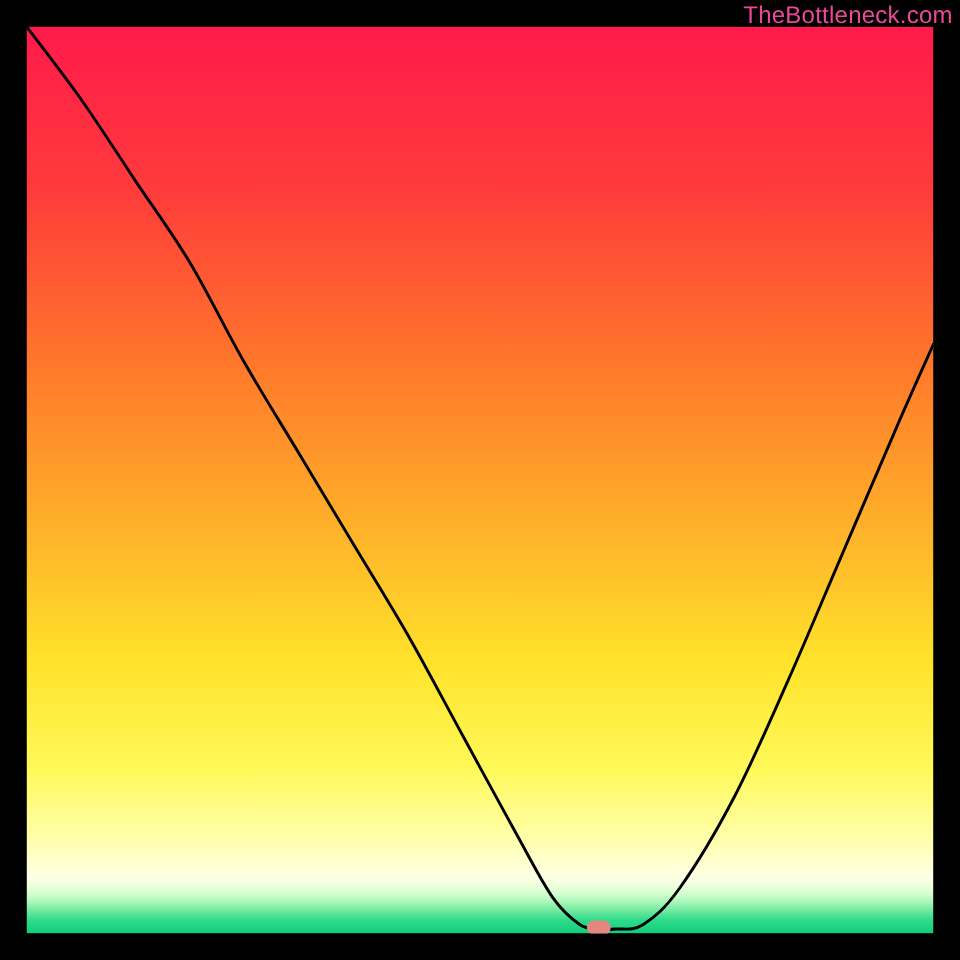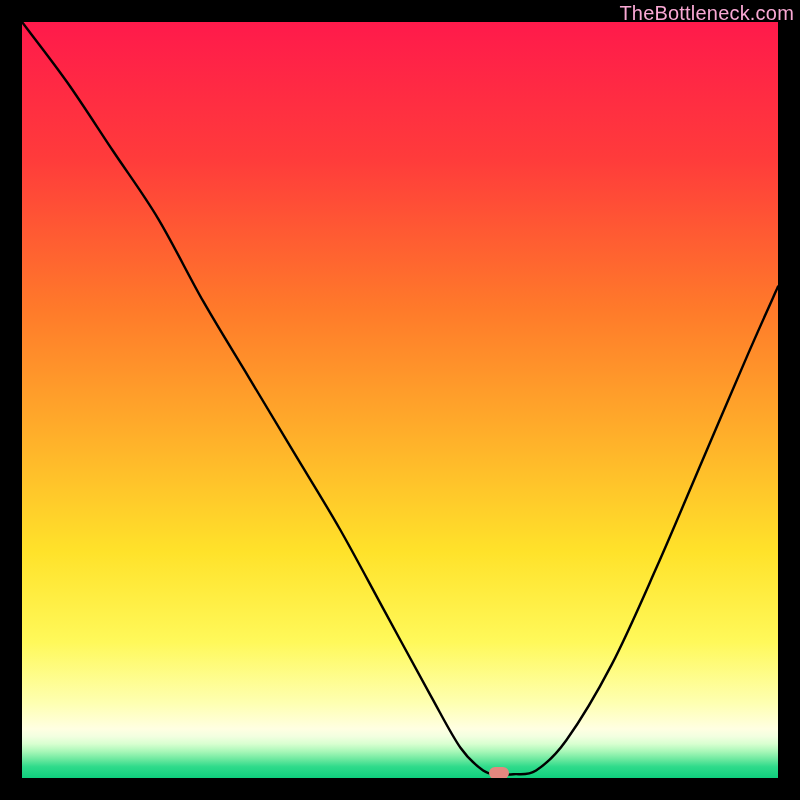--- a/index.html
+++ b/index.html
@@ -37,21 +37,21 @@
     position: absolute;
     width: 20px;
     height: 12px;
     border-radius: 6px;
     transform: translate(-50%, -50%);
   }
   .watermark {
     position: absolute;
     top: 2px;
     right: 6px;
-    color: #f9a8d4;
+    color: #ec4899;
     font-size: 20px;
     font-weight: 500;
     letter-spacing: 0.2px;
   }
 </style>
 </head>
 <body>
 
 <div class="stage">
 

